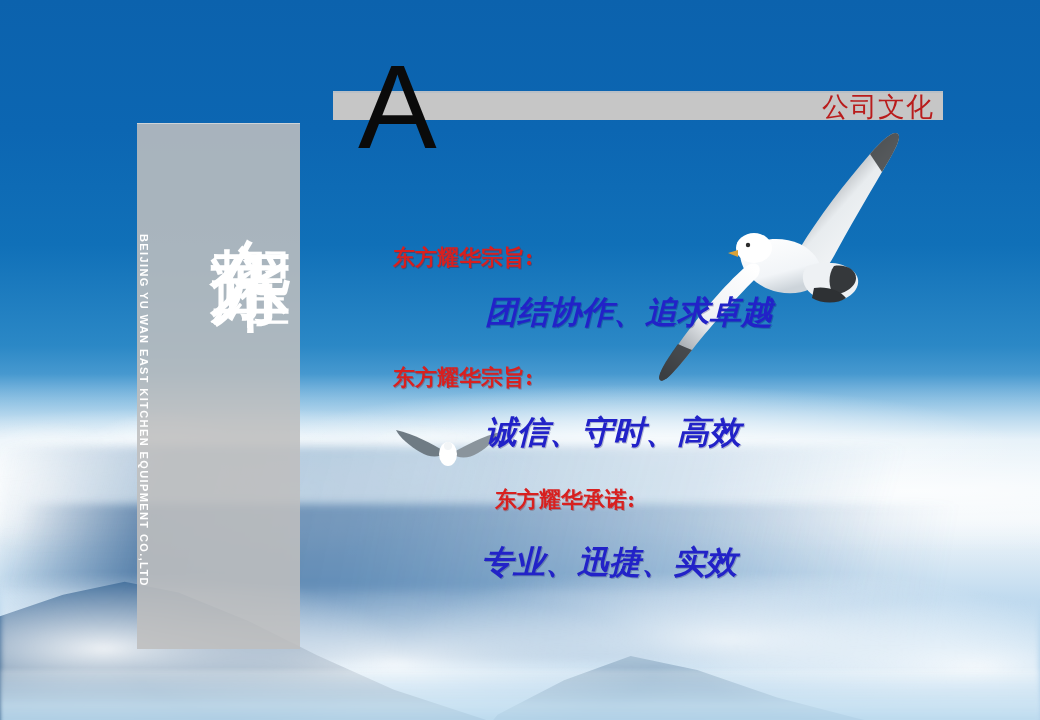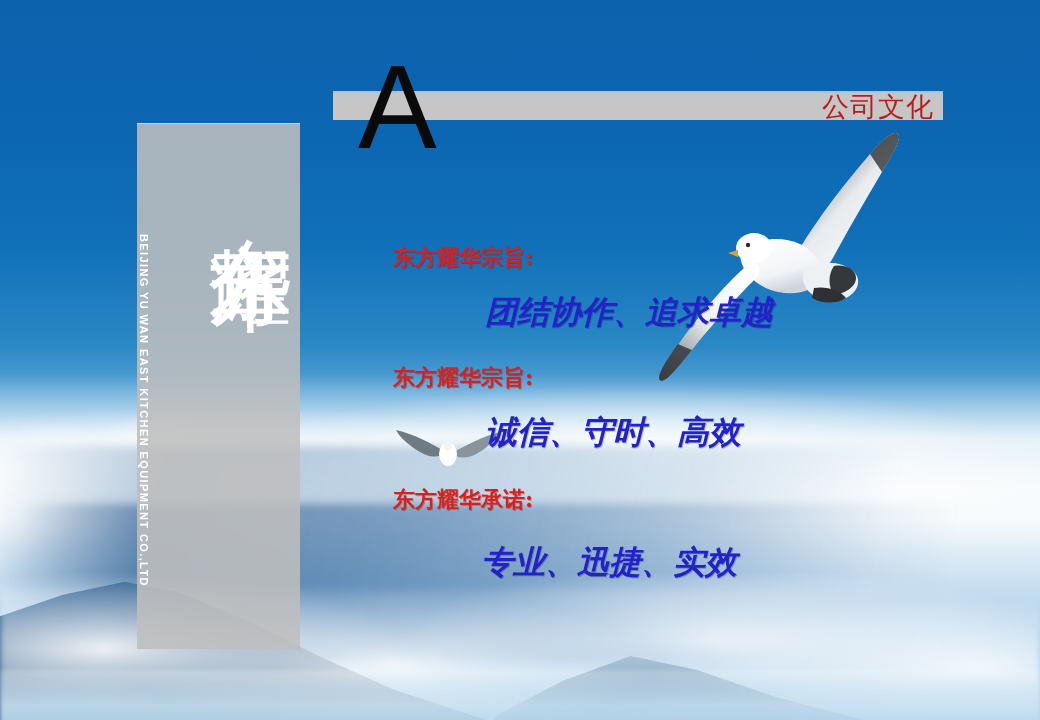--- a/index.html
+++ b/index.html
@@ -208,21 +208,21 @@
     font-weight: bold;
     font-style: italic;
     color: #2222c8;
     white-space: nowrap;
     margin-top: 18px;
     margin-left: 92px;
     text-shadow: 1px 1px 0 rgba(0,0,90,.25);
   }
   #block-purpose { left: 393px; top: 243px; }
   #block-spirit  { left: 393px; top: 363px; }
-  #block-promise { left: 393px; top: 485px; }
+  #block-promise { left: 393px; top: 485px; text-align: center; }
   #block-promise .culture-value { margin-top: 26px; margin-left: 88px; font-style: italic; }
 </style>
 </head>
 <body>
 
 <div id="slide">
 
   <div class="bg-layer sky"></div>
   <div class="bg-layer haze"></div>
   <div class="bg-layer cloudbank"></div>

